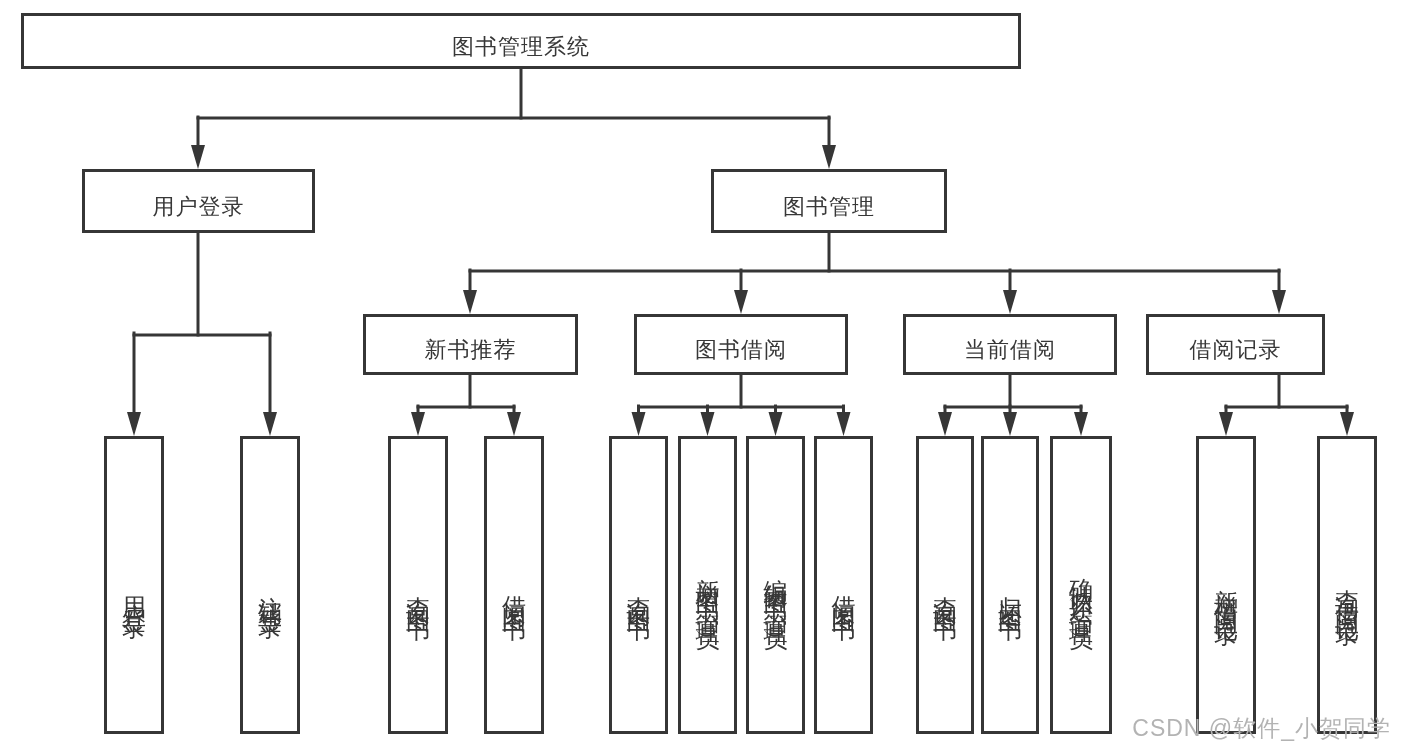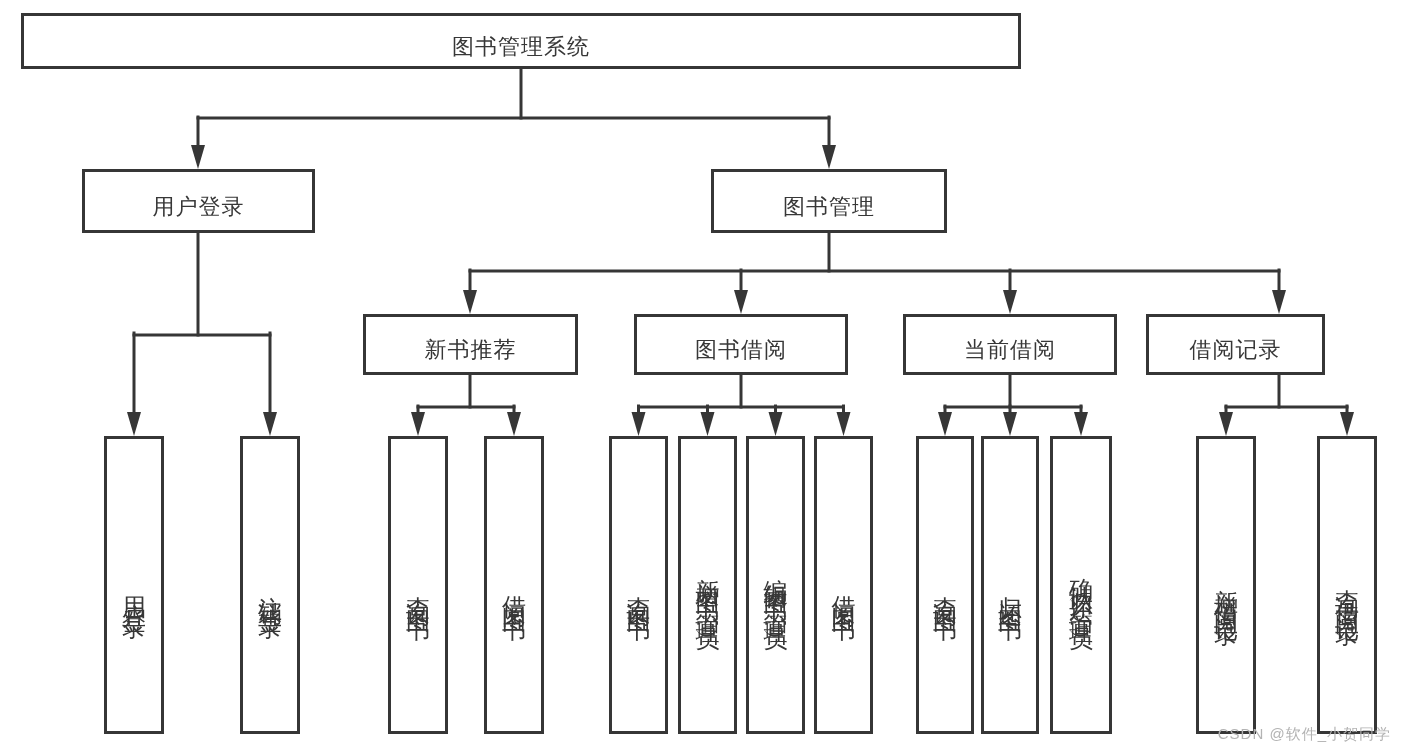--- a/index.html
+++ b/index.html
@@ -43,21 +43,21 @@
     text-orientation: mixed;
     font-size: 24px;
     letter-spacing: 7px;
     line-height: 1;
     white-space: normal;
   }
   #watermark {
     position: absolute;
     right: 14px;
     bottom: 3px;
-    font-size: 15px;
+    font-size: 23px;
     color: #b3b3b3;
     letter-spacing: 1px;
     z-index: 2;
   }
 </style>
 </head>
 <body>
 
 <div id="stage">
 

